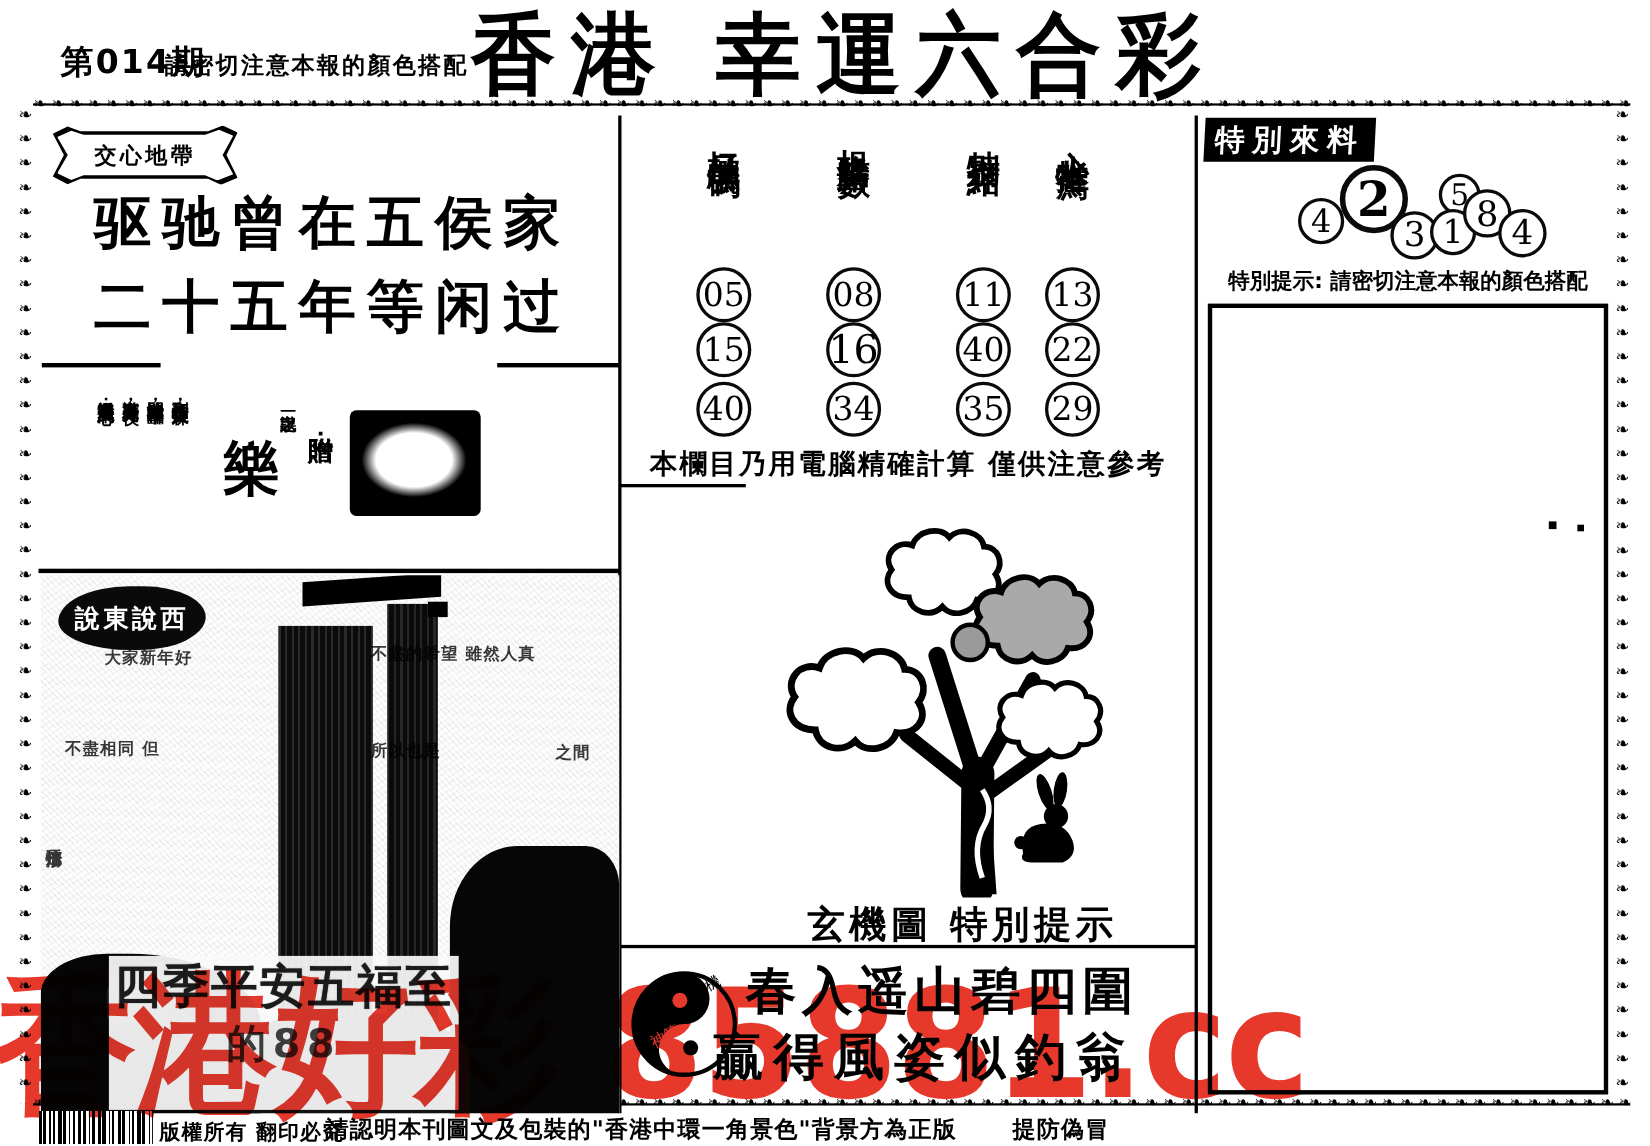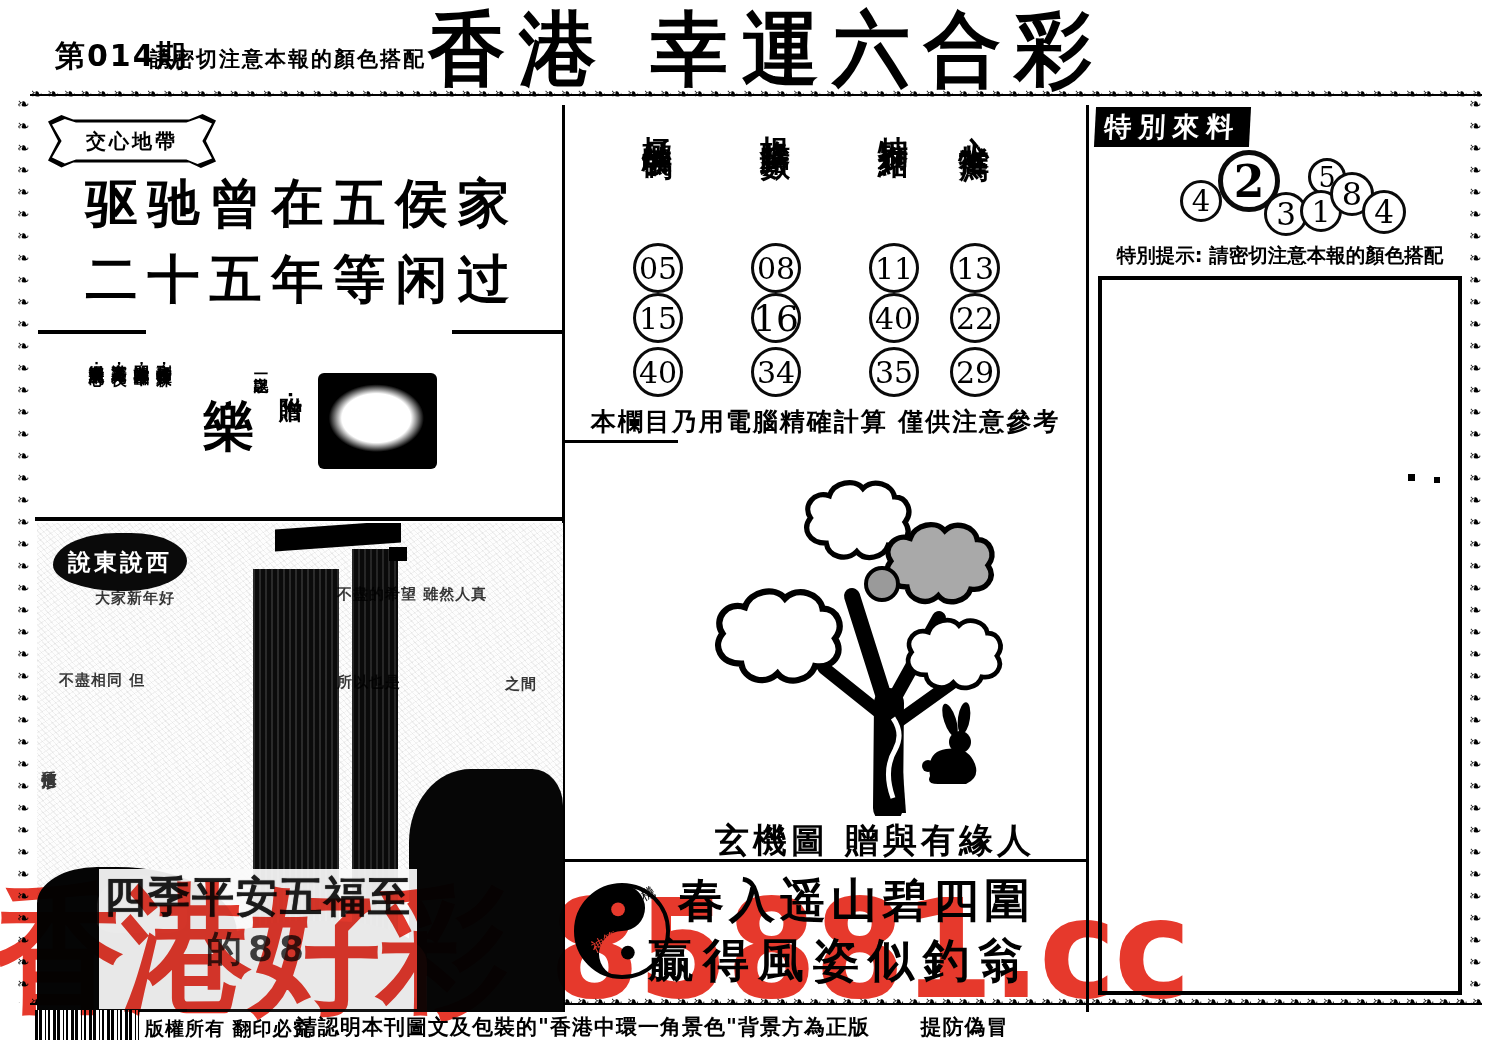--- a/index.html
+++ b/index.html
@@ -187,21 +187,21 @@
     <path d="M201 330 Q191 302 203 282 Q212 266 201 250" stroke="#fff" stroke-width="5" fill="none"></path>
     <g fill="#000">
       <ellipse cx="258" cy="252" rx="6" ry="17" transform="rotate(-18 258 252)"></ellipse>
       <ellipse cx="272" cy="250" rx="6" ry="16" transform="rotate(8 272 250)"></ellipse>
       <circle cx="268" cy="274" r="11"></circle>
       <path d="M 238 308 Q 234 284 254 281 Q 276 278 283 296 Q 288 310 274 316 L 246 316 Q 234 316 238 308 Z"></path>
       <circle cx="236" cy="298" r="6"></circle>
     </g>
   </svg>
 
-  <div class="abs caption serif" style="left:640px;top:818px">玄機圖 贈與有緣人</div>
+  <div class="abs caption serif" style="left:640px;top:818px">玄機圖 特別提示</div>
   <div class="abs rule" style="left:564px;top:859px;width:523px;height:3px"></div>
 
   <svg class="abs" style="left:573px;top:882px" width="98" height="98" viewBox="0 0 100 100">
     <circle cx="50" cy="50" r="47" fill="#fff" stroke="#000" stroke-width="4"></circle>
     <path d="M50 3 A47 47 0 0 0 50 97 A23.5 23.5 0 0 1 50 50 A23.5 23.5 0 0 0 50 3 Z" fill="#000"></path>
     <circle cx="46" cy="28" r="7" fill="#fff"></circle>
     <circle cx="56" cy="72" r="7" fill="#000"></circle>
     <text x="60" y="26" font-size="14" fill="#000" transform="rotate(-28 60 26)">玄機</text>
     <text x="22" y="72" font-size="14" fill="#fff" transform="rotate(-28 22 72)">神算</text>
   </svg>

